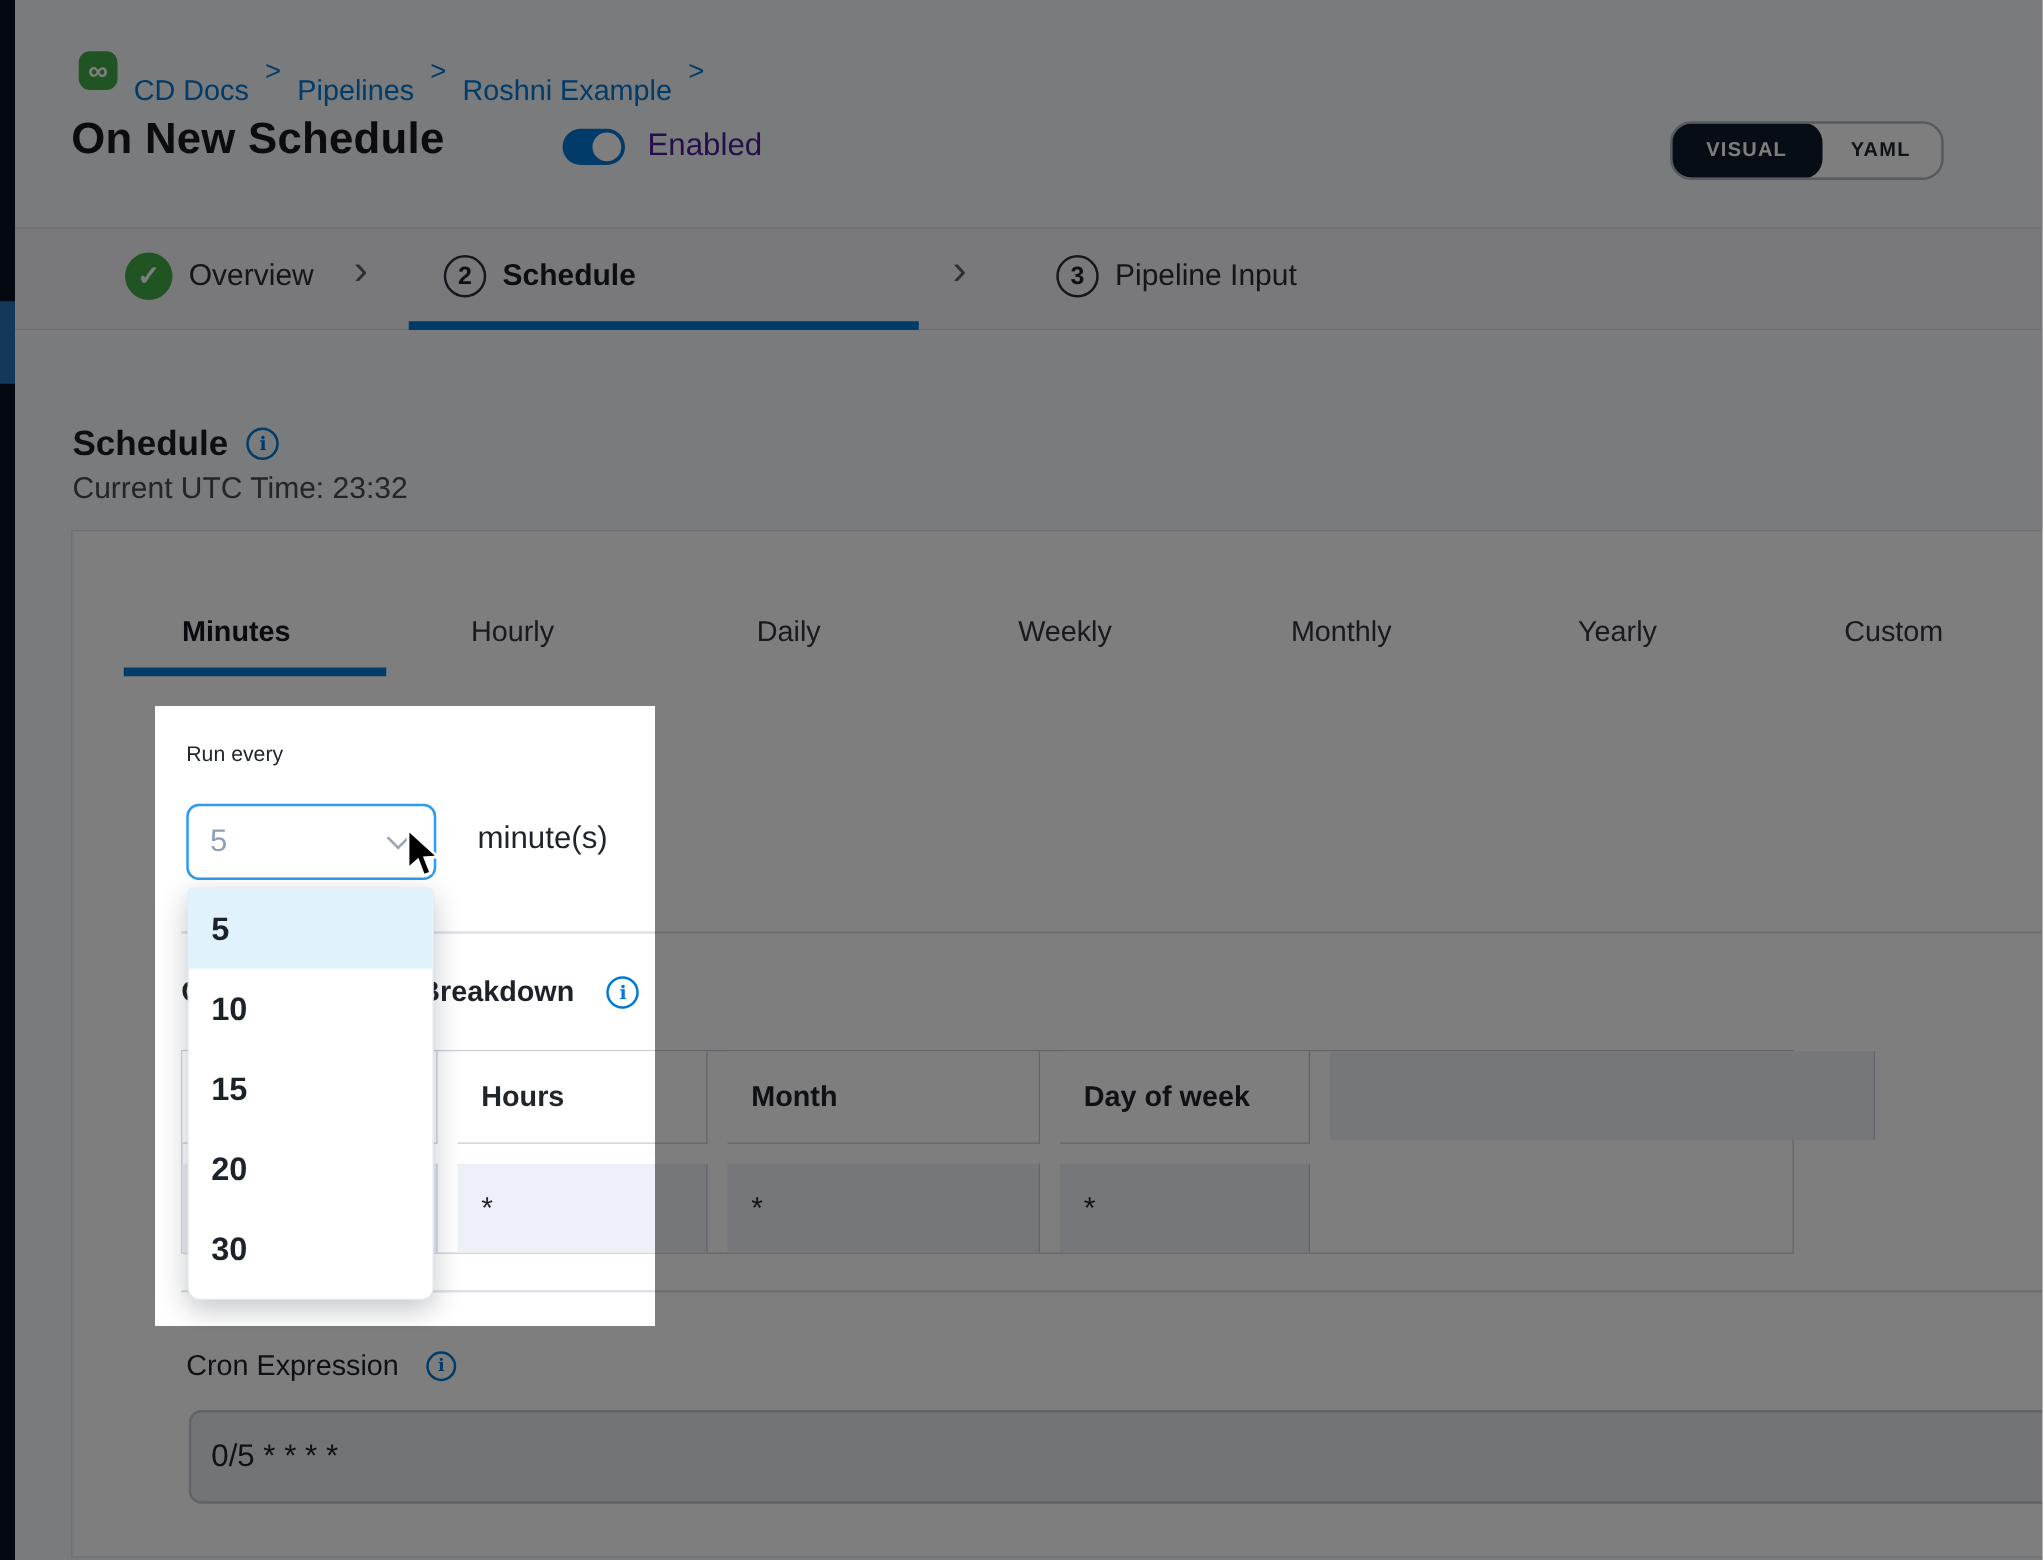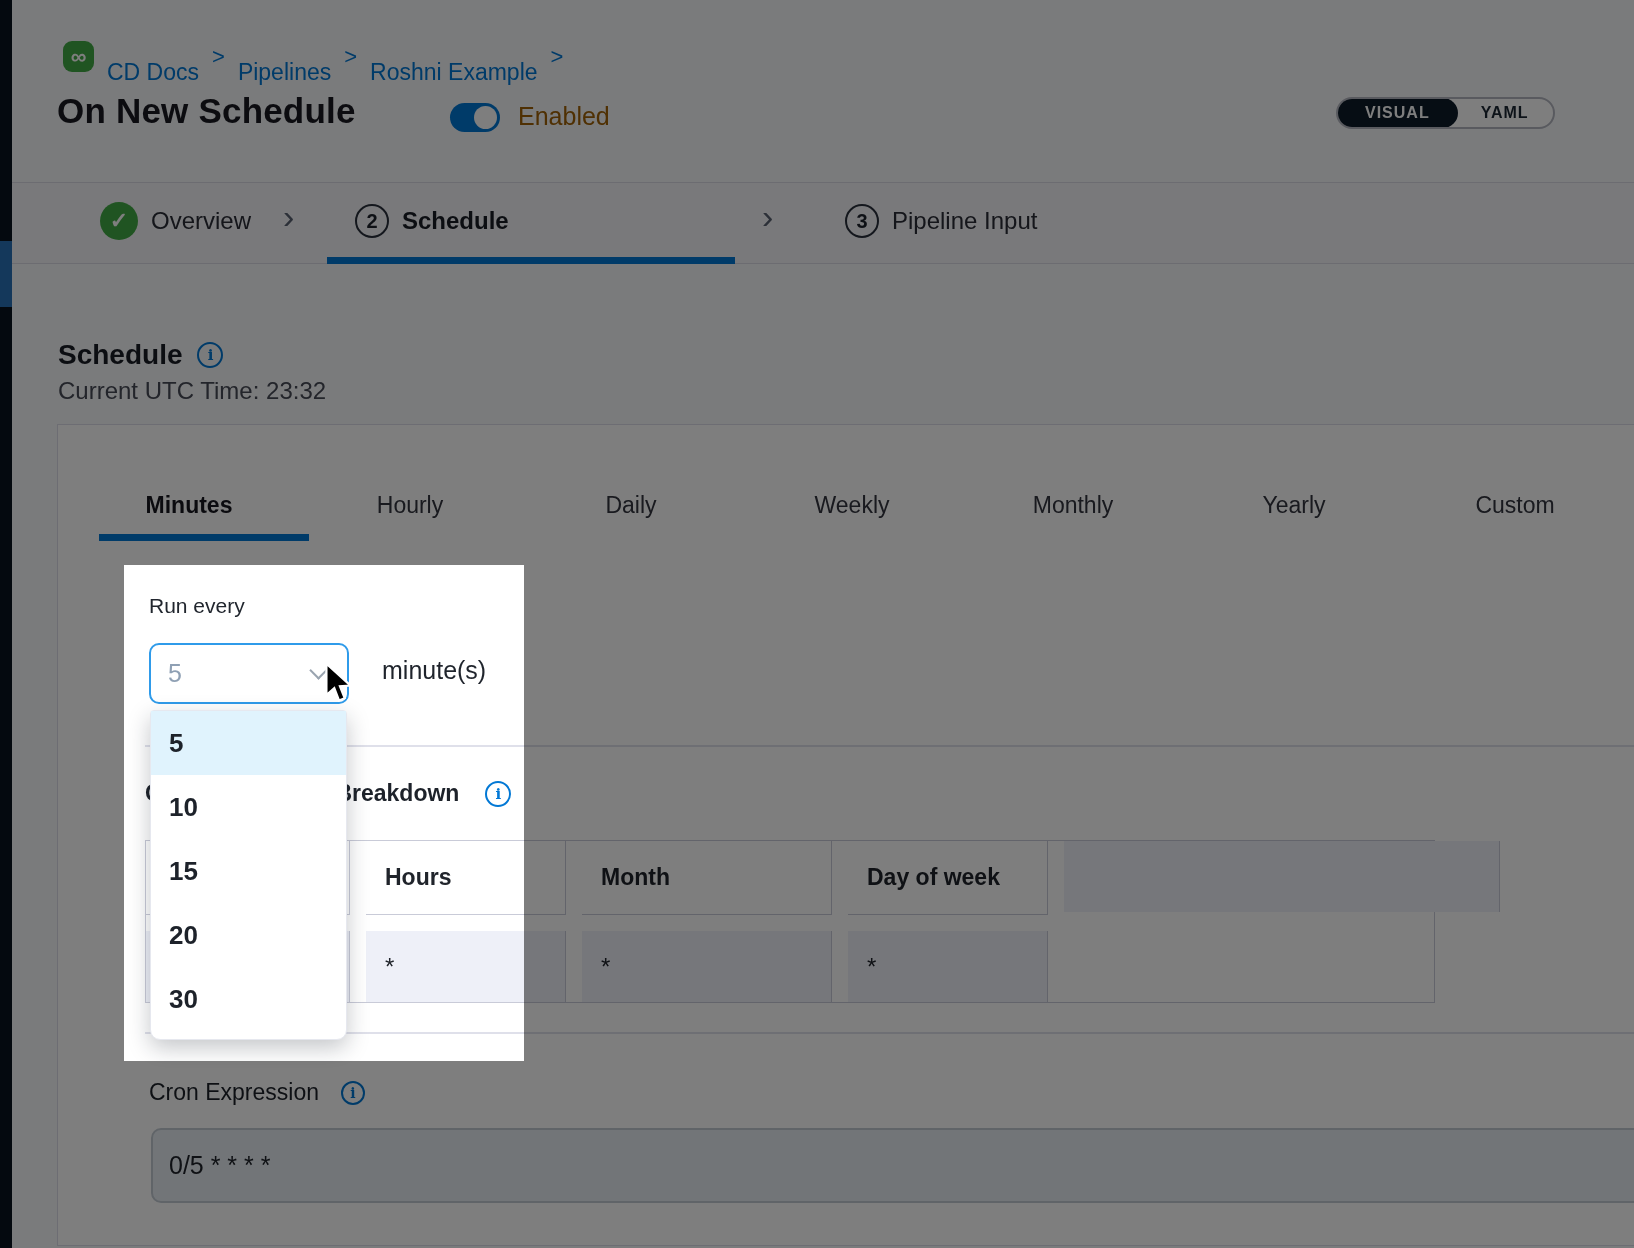--- a/index.html
+++ b/index.html
@@ -19,23 +19,23 @@
   .breadcrumb{left:63px;top:27px;display:flex;align-items:center;gap:13px;}
   .cd-icon{width:31px;height:31px;border-radius:9px;background:var(--green,#42ab45);color:#fff;
     display:flex;align-items:center;justify-content:center;font-size:22px;font-weight:700;}
   .crumb{color:var(--accent,#0278d5);font-size:23px;font-weight:500;cursor:pointer;margin-top:32px;}
   .crumb-sep{color:var(--accent,#0278d5);font-size:22px;font-weight:500;}
 
   
   .page-title{left:57px;top:91px;font-size:35px;font-weight:700;color:#191a22;letter-spacing:0.2px;}
   .toggle{left:450px;top:103px;width:50px;height:29px;border-radius:15px;background:var(--accent,#0278d5);cursor:pointer;}
   .knob{position:absolute;right:3px;top:3px;width:23px;height:23px;border-radius:50%;background:#fff;}
-  .enabled-label{left:518px;top:102px;font-size:25px;color:#a16207;}
-
-  .view-switch{left:1336px;top:97px;height:32px;border:2px solid #b4b7c1;border-radius:17px;
+  .enabled-label{left:518px;top:102px;font-size:25px;color:#4c1d95;}
+
+  .view-switch{left:1336px;top:97px;height:47px;border:2px solid #b4b7c1;border-radius:17px;
     background:#fff;display:flex;align-items:stretch;overflow:hidden;}
   .seg{display:flex;align-items:center;justify-content:center;font-size:16px;font-weight:700;
     letter-spacing:1px;color:#1c2734;padding:0 24px;cursor:pointer;}
   .seg.sel{background:var(--navy,#0d1b2a);color:#fff;border-radius:16px;margin:-1px;padding:0 28px;}
 
   
   .stepbar{left:12px;top:182px;width:1622px;height:82px;background:#f4f5f8;
     border-top:1px solid #dadbe4;border-bottom:1px solid #dadbe4;}
   .step{position:absolute;display:flex;align-items:center;gap:13px;cursor:pointer;}
   .check-circle{width:38px;height:38px;border-radius:50%;background:var(--green,#42ab45);color:#fff;
@@ -59,21 +59,21 @@
   .card{left:57px;top:424px;width:1600px;height:822px;background:#fff;border:1px solid #dcdde8;}
 
   
   .tabs{left:89px;top:470px;display:flex;height:71px;gap:21px;}
   .tab{width:200px;display:flex;align-items:center;justify-content:center;
     font-size:23px;color:#33353f;cursor:pointer;}
   .tab.sel{font-weight:700;color:#17171f;}
   .tab-underline{left:99px;top:534px;width:210px;height:7px;background:var(--accent,#0278d5);}
 
   
-  .run-label{left:149px;top:594px;font-size:21px;font-weight:500;color:#21262e;}
+  .run-label{left:149px;top:594px;font-size:17px;font-weight:500;color:#21262e;}
   .select{left:149px;top:643px;width:200px;height:61px;background:#fff;border:2.5px solid var(--select_border,#2f9bea);
     border-radius:10px;display:flex;align-items:center;cursor:pointer;}
   .select-value{margin-left:17px;font-size:25px;color:#8fa0b4;flex:1;}
   .chev-down{width:13px;height:13px;border-right:2.5px solid #9aa4b0;border-bottom:2.5px solid #9aa4b0;
     transform:rotate(45deg);margin-right:22px;margin-top:-6px;}
   .unit-label{left:382px;top:656px;font-size:25px;font-weight:500;color:#1f242c;}
 
   .divider{height:2px;background:#dfe0ea;}
   .divider1{left:145px;top:745px;width:1489px;}
   .divider2{left:145px;top:1032px;width:1489px;}

